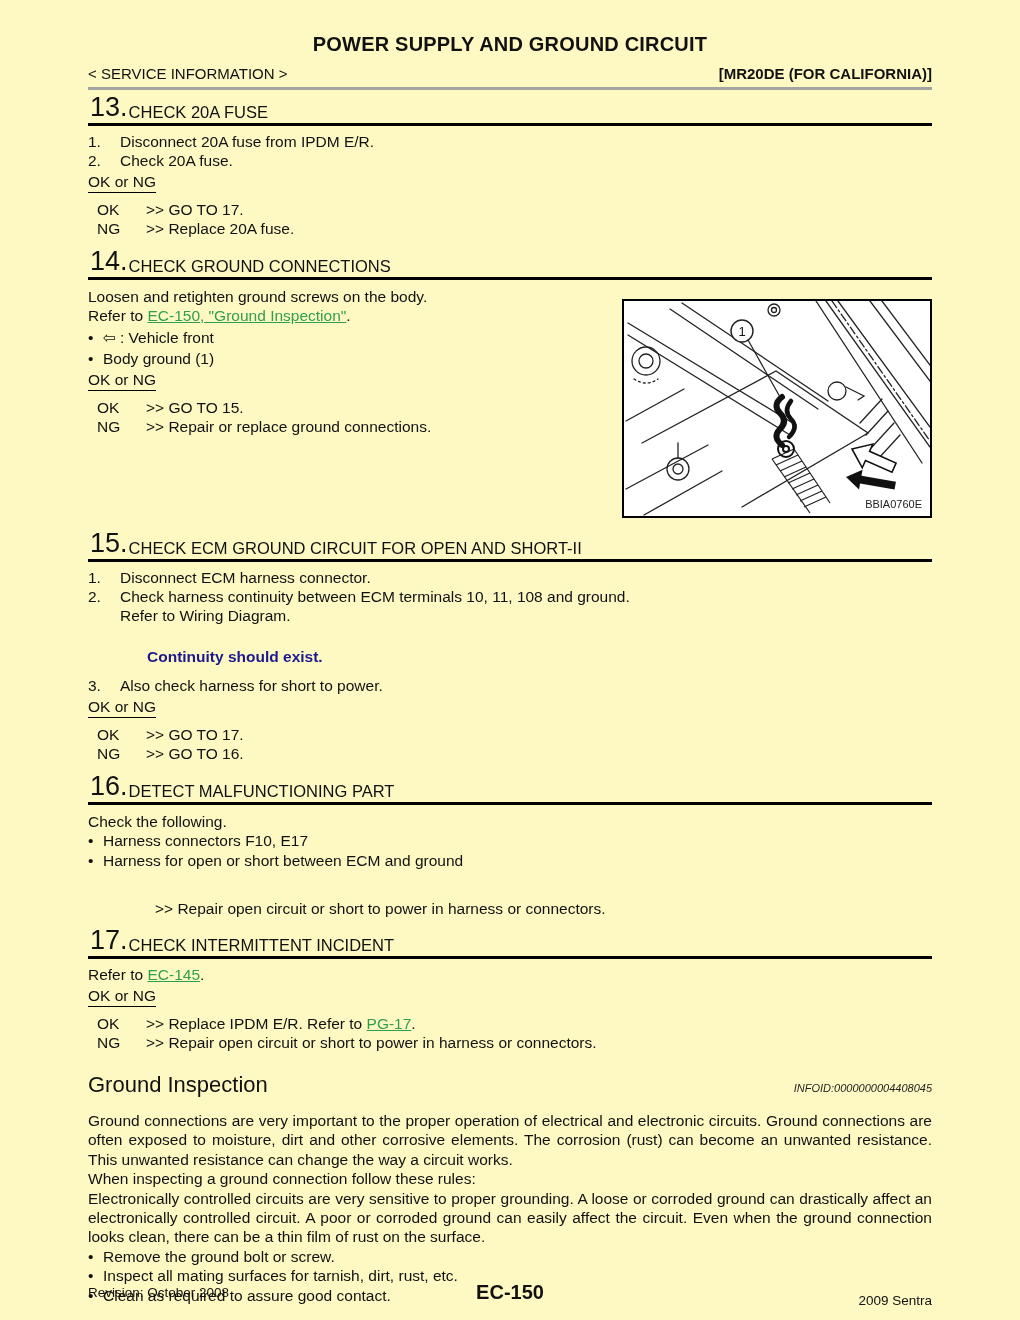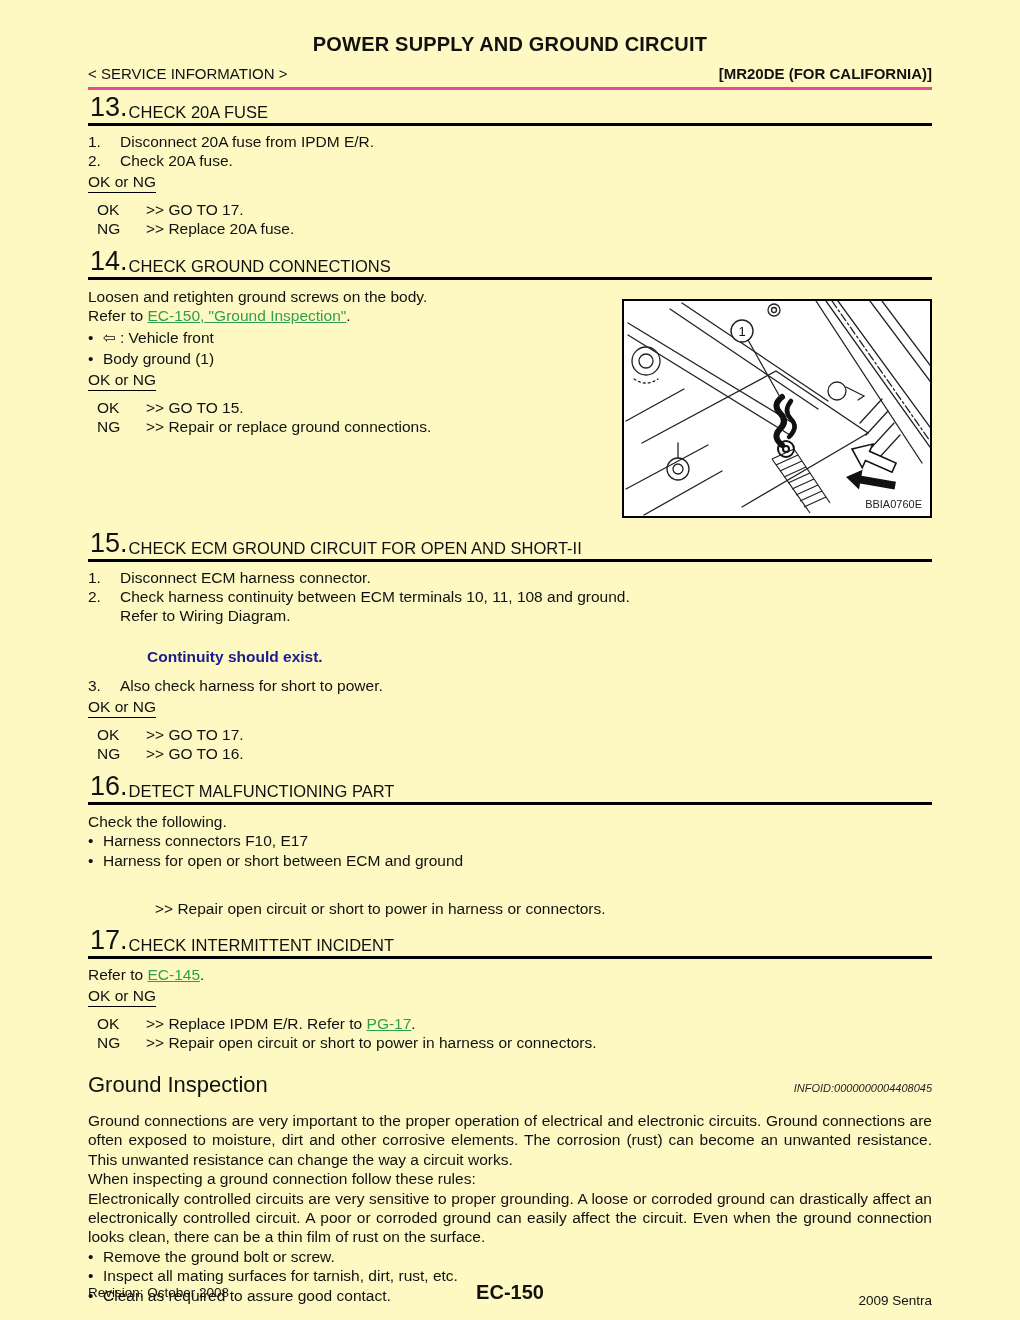--- a/index.html
+++ b/index.html
@@ -6,21 +6,21 @@
   body { background:#e8e8e8; }
   .page {
     position:relative; width:1020px; height:1320px; margin:0 auto;
     background:#fef9c3; color:#111;
     font-family:"Liberation Sans", sans-serif;
   }
   .content { position:absolute; left:88px; right:88px; top:0; }
 
   .doc-title { text-align:center; font-weight:bold; font-size:20px; padding-top:33px; letter-spacing:0.2px; }
   .subhead-row { display:flex; justify-content:space-between; align-items:flex-end;
-                 margin-top:9px; padding-bottom:5px; border-bottom:3px solid #ec4899; }
+                 margin-top:9px; padding-bottom:5px; border-bottom:3px solid #a3a3a3; }
   .subhead-left  { font-size:15px; }
   .subhead-right { font-size:15px; font-weight:bold; }
 
   .step-header { display:flex; align-items:flex-end; padding:2px 0 1px 2px; border-bottom:3px solid #000; }
   .step-number { font-size:27px; line-height:30px; }
   .step-title  { font-size:16.5px; padding-left:1px; }
 
   .body-txt { font-size:15.5px; line-height:19px; }
 
   .olist { margin-top:6px; }

